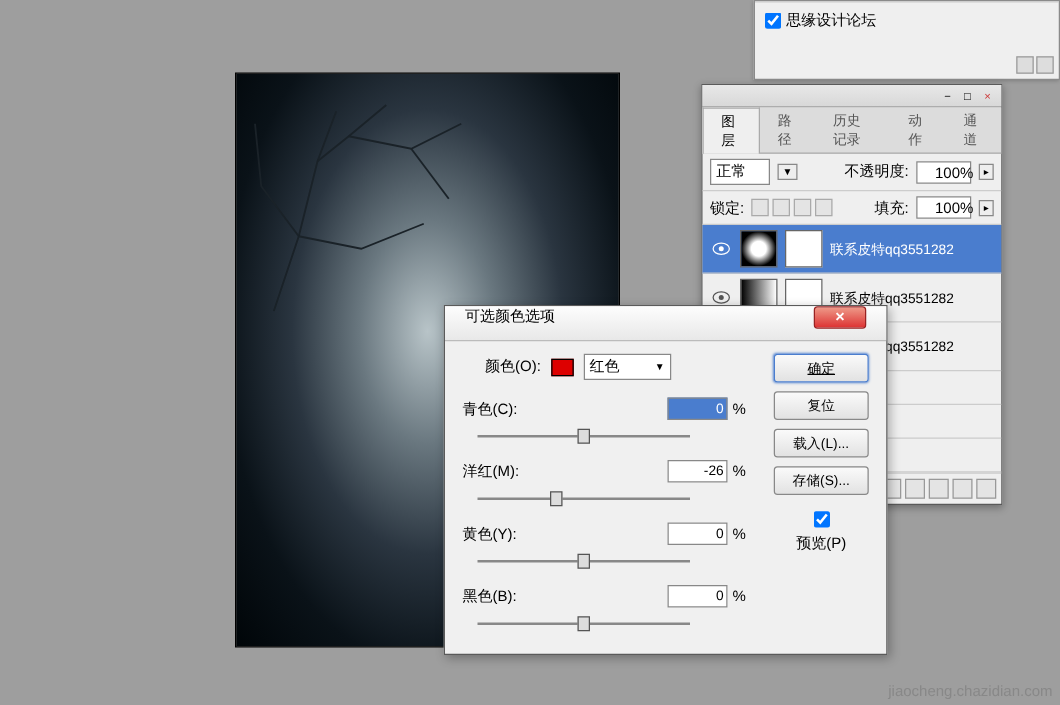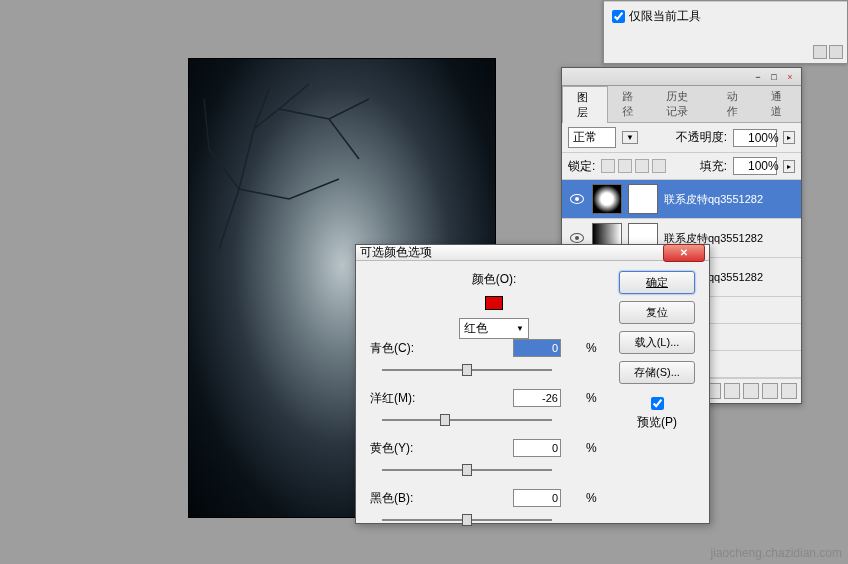--- a/index.html
+++ b/index.html
@@ -41,29 +41,29 @@
 .layer-item.selected .eye-icon:after { background: #fff; }
 .thumb { width: 30px; height: 30px; border: 1px solid #666; background: #fff; flex-shrink: 0; }
 .thumb.adj { background: radial-gradient(circle, #fff 30%, #000 70%); }
 .thumb.grad { background: linear-gradient(to right, #000, #fff); }
 .thumb.mask { background: #fff; border: 1px solid #666; }
 .layer-name { font-size: 11px; white-space: nowrap; overflow: hidden; }
 .layers-footer { display: flex; justify-content: flex-end; padding: 4px; gap: 3px; border-top: 1px solid #ccc; }
 .footer-icon { width: 16px; height: 16px; border: 1px solid #999; background: #e4e4e4; }
 
 .dialog { position: absolute; left: 355px; top: 244px; width: 355px; height: 280px; background: #f0f0f0; border: 1px solid #5a5a5a; box-shadow: 2px 2px 8px rgba(0,0,0,0.3); }
-.dialog-titlebar { background: linear-gradient(#fdfdfd, #e8e8e8); height: 16px; display: flex; align-items: center; padding: 0 4px; border-bottom: 1px solid #bbb; }
+.dialog-titlebar { background: linear-gradient(#fdfdfd, #e8e8e8); height: 28px; display: flex; padding: 0 16px; border-bottom: 1px solid #bbb; }
 .dialog-title { font-size: 12px; }
 .dialog-close { margin-left: auto; width: 42px; height: 18px; background: linear-gradient(#e98, #d33); border: 1px solid #922; border-radius: 3px; color: #fff; display: flex; align-items: center; justify-content: center; font-size: 10px; font-weight: bold; cursor: pointer; }
 .dialog-body { padding: 10px 14px; position: relative; height: calc(100% - 28px); }
-.color-row { display: flex; align-items: center; gap: 8px; margin-left: 18px; flex-direction: column; }
+.color-row { display: flex; align-items: center; gap: 8px; margin-bottom: 14px; margin-left: 18px; }
 .color-swatch { width: 18px; height: 14px; background: #d00; border: 1px solid #000; }
 .color-select { border: 1px solid #888; padding: 1px 4px; background: #fff; width: 70px; display: flex; align-items: center; }
 .color-select .arr { margin-left: auto; font-size: 8px; }
-.slider-row { display: flex; align-items: center; gap: 25px; margin-bottom: 6px; justify-content: space-between; }
+.slider-row { display: flex; align-items: center; gap: 4px; margin-bottom: 6px; justify-content: space-between; }
 .slider-label { width: 56px; text-align: left; }
 .slider-val { width: 48px; border: 1px solid #888; padding: 2px; background: #fff; text-align: right; font-size: 11px; }
 .slider-val.sel { background: #4a7dce; color: #fff; }
 .slider-pct { width: 14px; }
 .slider-track { width: 170px; height: 16px; position: relative; margin-bottom: 10px; margin-left: 12px; }
 .slider-line { position: absolute; top: 6px; left: 0; right: 0; height: 2px; background: #888; }
 .slider-thumb { position: absolute; top: 1px; width: 10px; height: 12px; background: #ddd; border: 1px solid #555; transform: translateX(-50%); }
 .method-row { display: flex; align-items: center; gap: 10px; margin-top: 6px; }
 .radio-group { display: flex; align-items: center; gap: 4px; }
 .dialog-right { position: absolute; right: 14px; top: 10px; width: 76px; display: flex; flex-direction: column; gap: 7px; }
@@ -86,21 +86,21 @@
     <path class="branch-line" d="M 40 120 L 10 80 L 5 30"></path>
     <path class="branch-line" d="M 80 40 L 130 50 L 170 30"></path>
     <path class="branch-line" d="M 130 50 L 160 90"></path>
     <path class="branch-line" d="M 40 120 L 90 130 L 140 110"></path>
   </svg>
 </div>
 
 <div class="top-panel">
   <div class="top-panel-check">
     <input type="checkbox" checked="" style="">
-    <span>仅限当前工具</span>
+    <span>思缘设计论坛</span>
     <div class="top-panel-icons">
       <div class="mini-icon"></div>
       <div class="mini-icon"></div>
     </div>
   </div>
 </div>
 
 <div class="layers-panel">
   <div class="layers-titlebar">
     <div class="btns">

